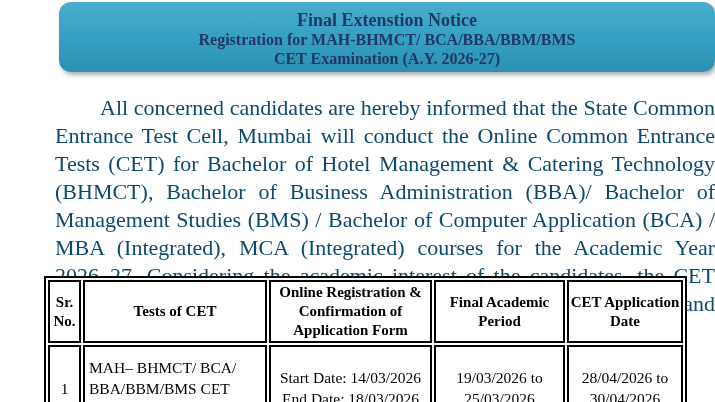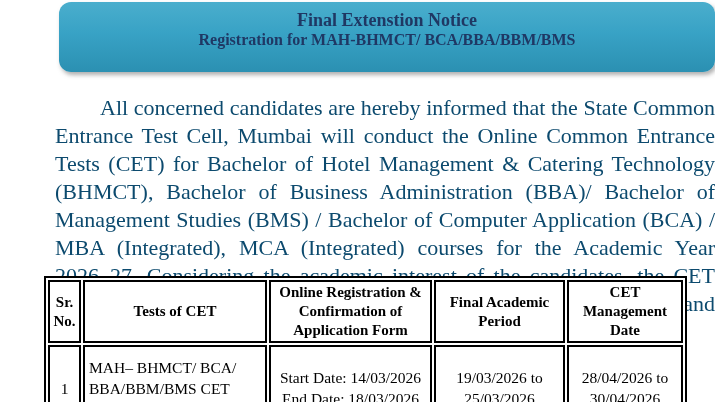--- a/index.html
+++ b/index.html
@@ -96,39 +96,40 @@
   }
 </style>
 </head>
 <body>
 
 <div class="page">
 
   <div class="banner">
     <div class="banner-title">Final Extenstion Notice</div>
     <div class="banner-line">Registration for MAH-BHMCT/ BCA/BBA/BBM/BMS</div>
+    <div class="banner-line">CET Examination (A.Y. 2026-27)</div>
   </div>
 
   <p class="body-text">All concerned candidates are hereby informed that the State Common Entrance Test Cell, Mumbai will conduct the Online Common Entrance Tests (CET) for Bachelor of Hotel Management &amp; Catering Technology (BHMCT), Bachelor of Business Administration (BBA)/ Bachelor of Management Studies (BMS) / Bachelor of Computer Application (BCA) / MBA (Integrated), MCA (Integrated) courses for the Academic Year 2026–27. Considering the academic interest of the candidates, the CET CELL has decided to give fianl extension for online Registration and Application Form Filling for the courses as mentioned below:-</p>
 
   <table class="notice-table">
     <colgroup>
       <col style="width:33px">
       <col style="width:184px">
       <col style="width:163px">
       <col style="width:131px">
       <col>
     </colgroup>
     <thead>
       <tr>
         <th>Sr. No.</th>
         <th>Tests of CET</th>
         <th>Online Registration &amp; Confirmation of Application Form</th>
         <th>Final Academic Period</th>
-        <th>CET Management Date</th>
+        <th>CET Application Date</th>
       </tr>
     </thead>
     <tbody>
       <tr>
         <td>1</td>
         <td class="cell-name">MAH– BHMCT/ BCA/ BBA/BBM/BMS CET 2026</td>
         <td>
           <div>Start Date: 14/03/2026</div>
           <div>End Date: 18/03/2026</div>
         </td>

